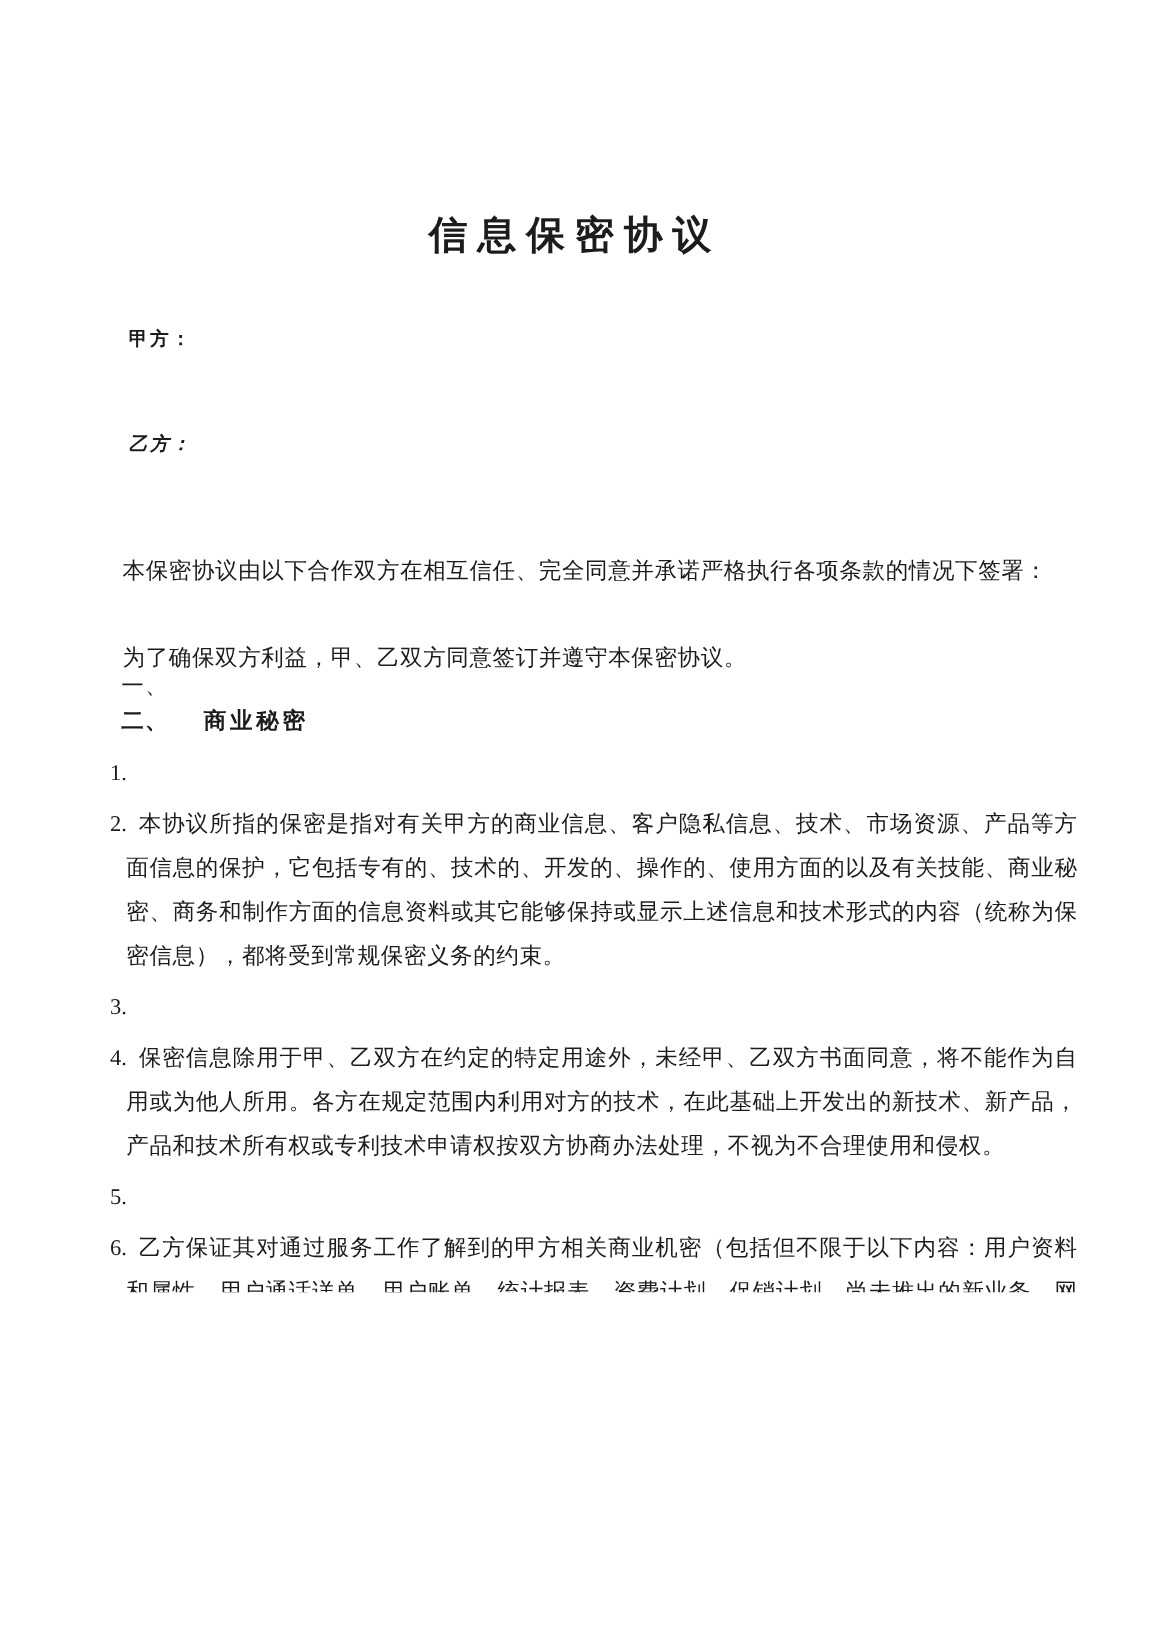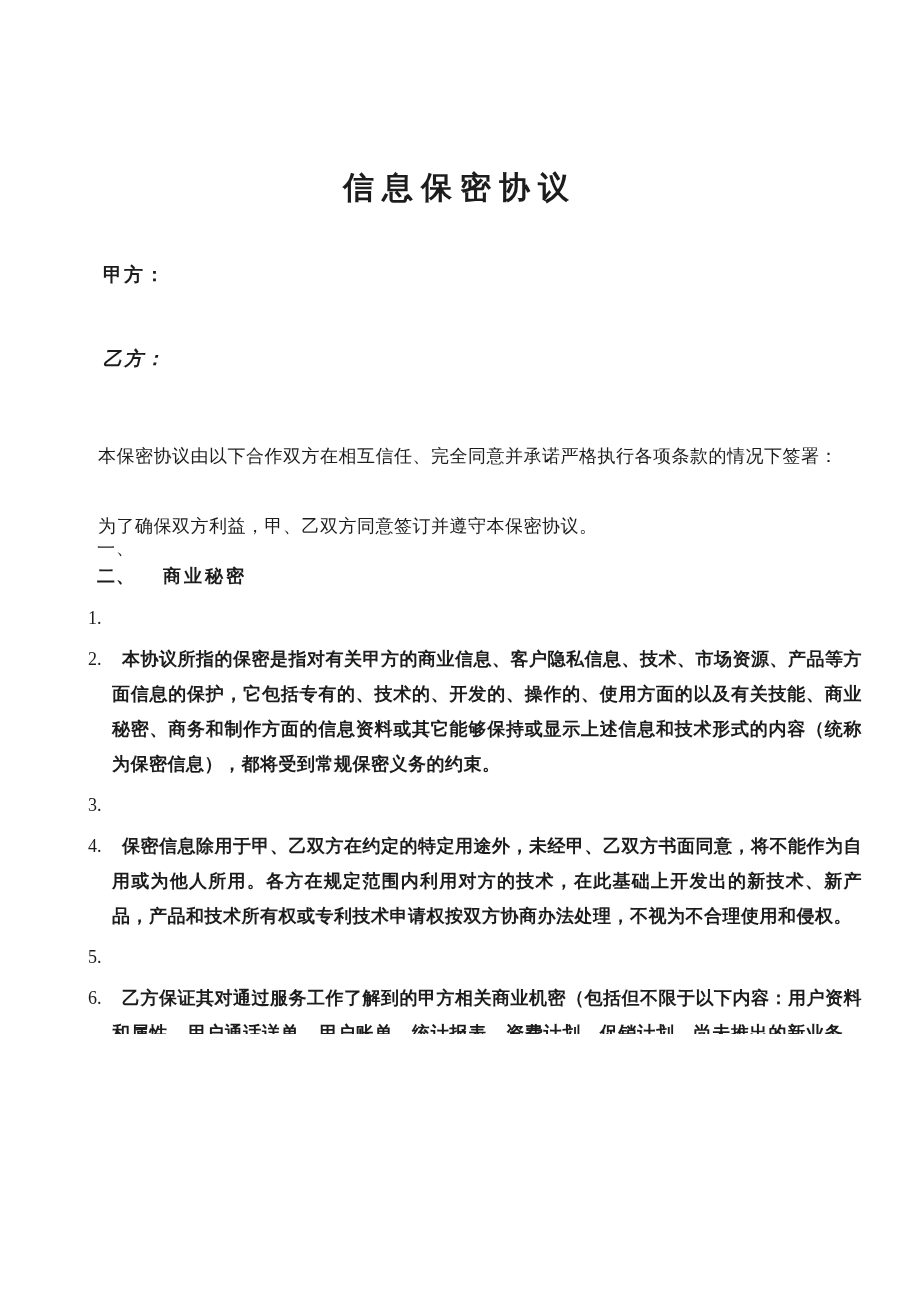--- a/index.html
+++ b/index.html
@@ -23,21 +23,21 @@
     width: 100%;
     text-align: center;
     font-size: 31px;
     font-weight: bold;
     letter-spacing: 8px;
     white-space: nowrap;
   }
   .party-label {
     position: absolute;
     left: 103px;
-    font-size: 19px;
+    font-size: 15px;
     font-weight: bold;
     letter-spacing: 2px;
     text-align: center;
   }
   .party-a { top: 262px; }
   .party-b { top: 346px; font-style: italic; }
   .intro {
     position: absolute;
     left: 98px;
     right: 58px;
@@ -69,27 +69,26 @@
     min-height: 35px;
   }
   .clause-num {
     position: absolute;
     left: 0;
     top: 0;
     line-height: 35px;
     font-size: 18px;
   }
   .clause-text {
-    margin-left: 24px;
+    margin-left: 13px;
     text-indent: 10px;
     line-height: 35px;
     text-align: justify;
     text-justify: inter-ideograph;
     letter-spacing: 0.5px;
-    font-weight: bold;
   }
   .page-footer {
     position: absolute;
     top: 1200px;
     left: 0;
     width: 100%;
     font-size: 16px;
     letter-spacing: 2px;
   }
 </style>

